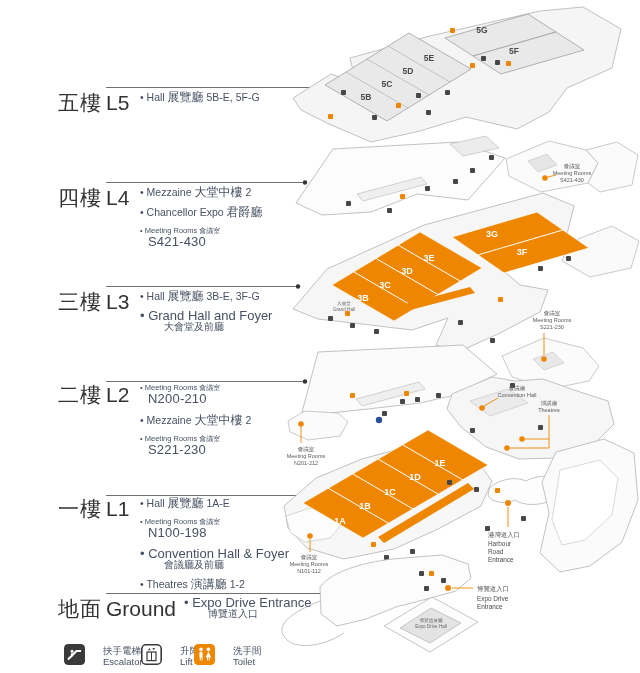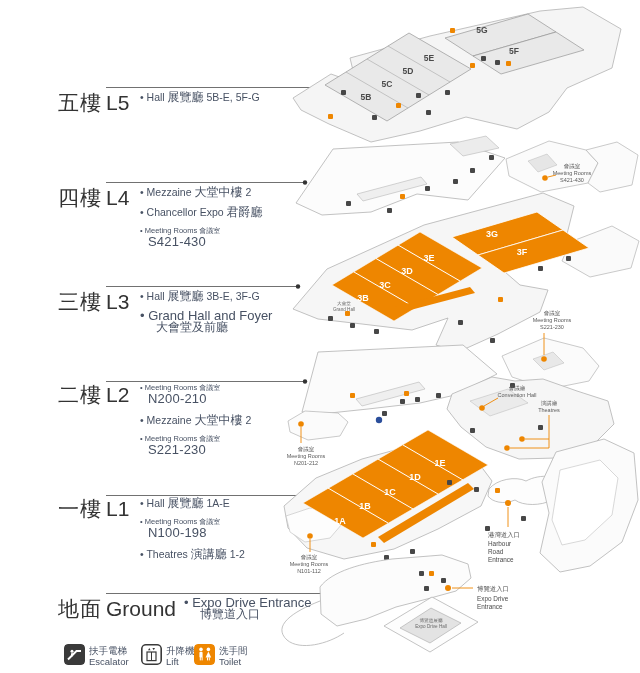--- a/index.html
+++ b/index.html
@@ -21,23 +21,23 @@
 .it{margin-bottom:8px}
 .inline{font-size:10.5px;line-height:12px}
 .inline::before{content:"\2022  ";color:#475163}
 .inline .zh{font-size:12px}
 .stacked .l1{font-size:7.5px;line-height:9px}
 .stacked .l1::before{content:"\2022  "}
 .stacked .l1 .zh{font-size:7px}
 .stacked .l2{font-size:13px;line-height:14px;margin-left:8px;letter-spacing:.2px}
 .twoline .l1{font-size:13px;line-height:12px}
 .twoline .l1::before{content:"\2022  "}
-.twoline .l2{font-size:12px;line-height:10px;margin-left:16px}
+.twoline .l2{font-size:10px;line-height:10px;margin-left:24px}
 .legend{position:absolute;top:644px;left:0;height:26px;width:300px}
-.litem{position:absolute;top:0;display:flex;gap:4px;align-items:flex-start}
+.litem{position:absolute;top:0;display:flex;gap:18px;align-items:flex-start}
 .lic{width:21px;height:21px;border-radius:4px;flex:0 0 auto}
 .ltxt{font-size:9.5px;color:#475163;line-height:11px;padding-top:1px;white-space:nowrap}
 </style>
 </head>
 <body>
 
 <div class="stage">
 
 <svg class="map" width="640" height="673" viewBox="0 0 640 673">
 
@@ -337,20 +337,24 @@
   </div>
 </section>
 
 <section class="floor" style="top:492px">
   <h2 class="ftitle"><span class="tzh">一樓</span><span class="ten">L1</span></h2>
   <div class="items">
     <div class="it inline"><span>Hall</span> <span class="zh">展覽廳</span> <span>1A-E</span></div>
     <div class="it stacked">
       <div class="l1"><span>Meeting Rooms</span> <span class="zh">會議室</span></div>
       <div class="l2">N100-198</div>
+    </div>
+    <div class="it twoline">
+      <div class="l1">Convention Hall &amp; Foyer</div>
+      <div class="l2">會議廳及前廳</div>
     </div>
     <div class="it inline"><span>Theatres</span> <span class="zh">演講廳</span> <span>1-2</span></div>
   </div>
 </section>
 
 <section class="floor" style="top:592px">
   <h2 class="ftitle"><span class="tzh">地面</span><span class="ten">Ground</span></h2>
   <div class="items" style="left:184px">
     <div class="it twoline">
       <div class="l1">Expo Drive Entrance</div>

